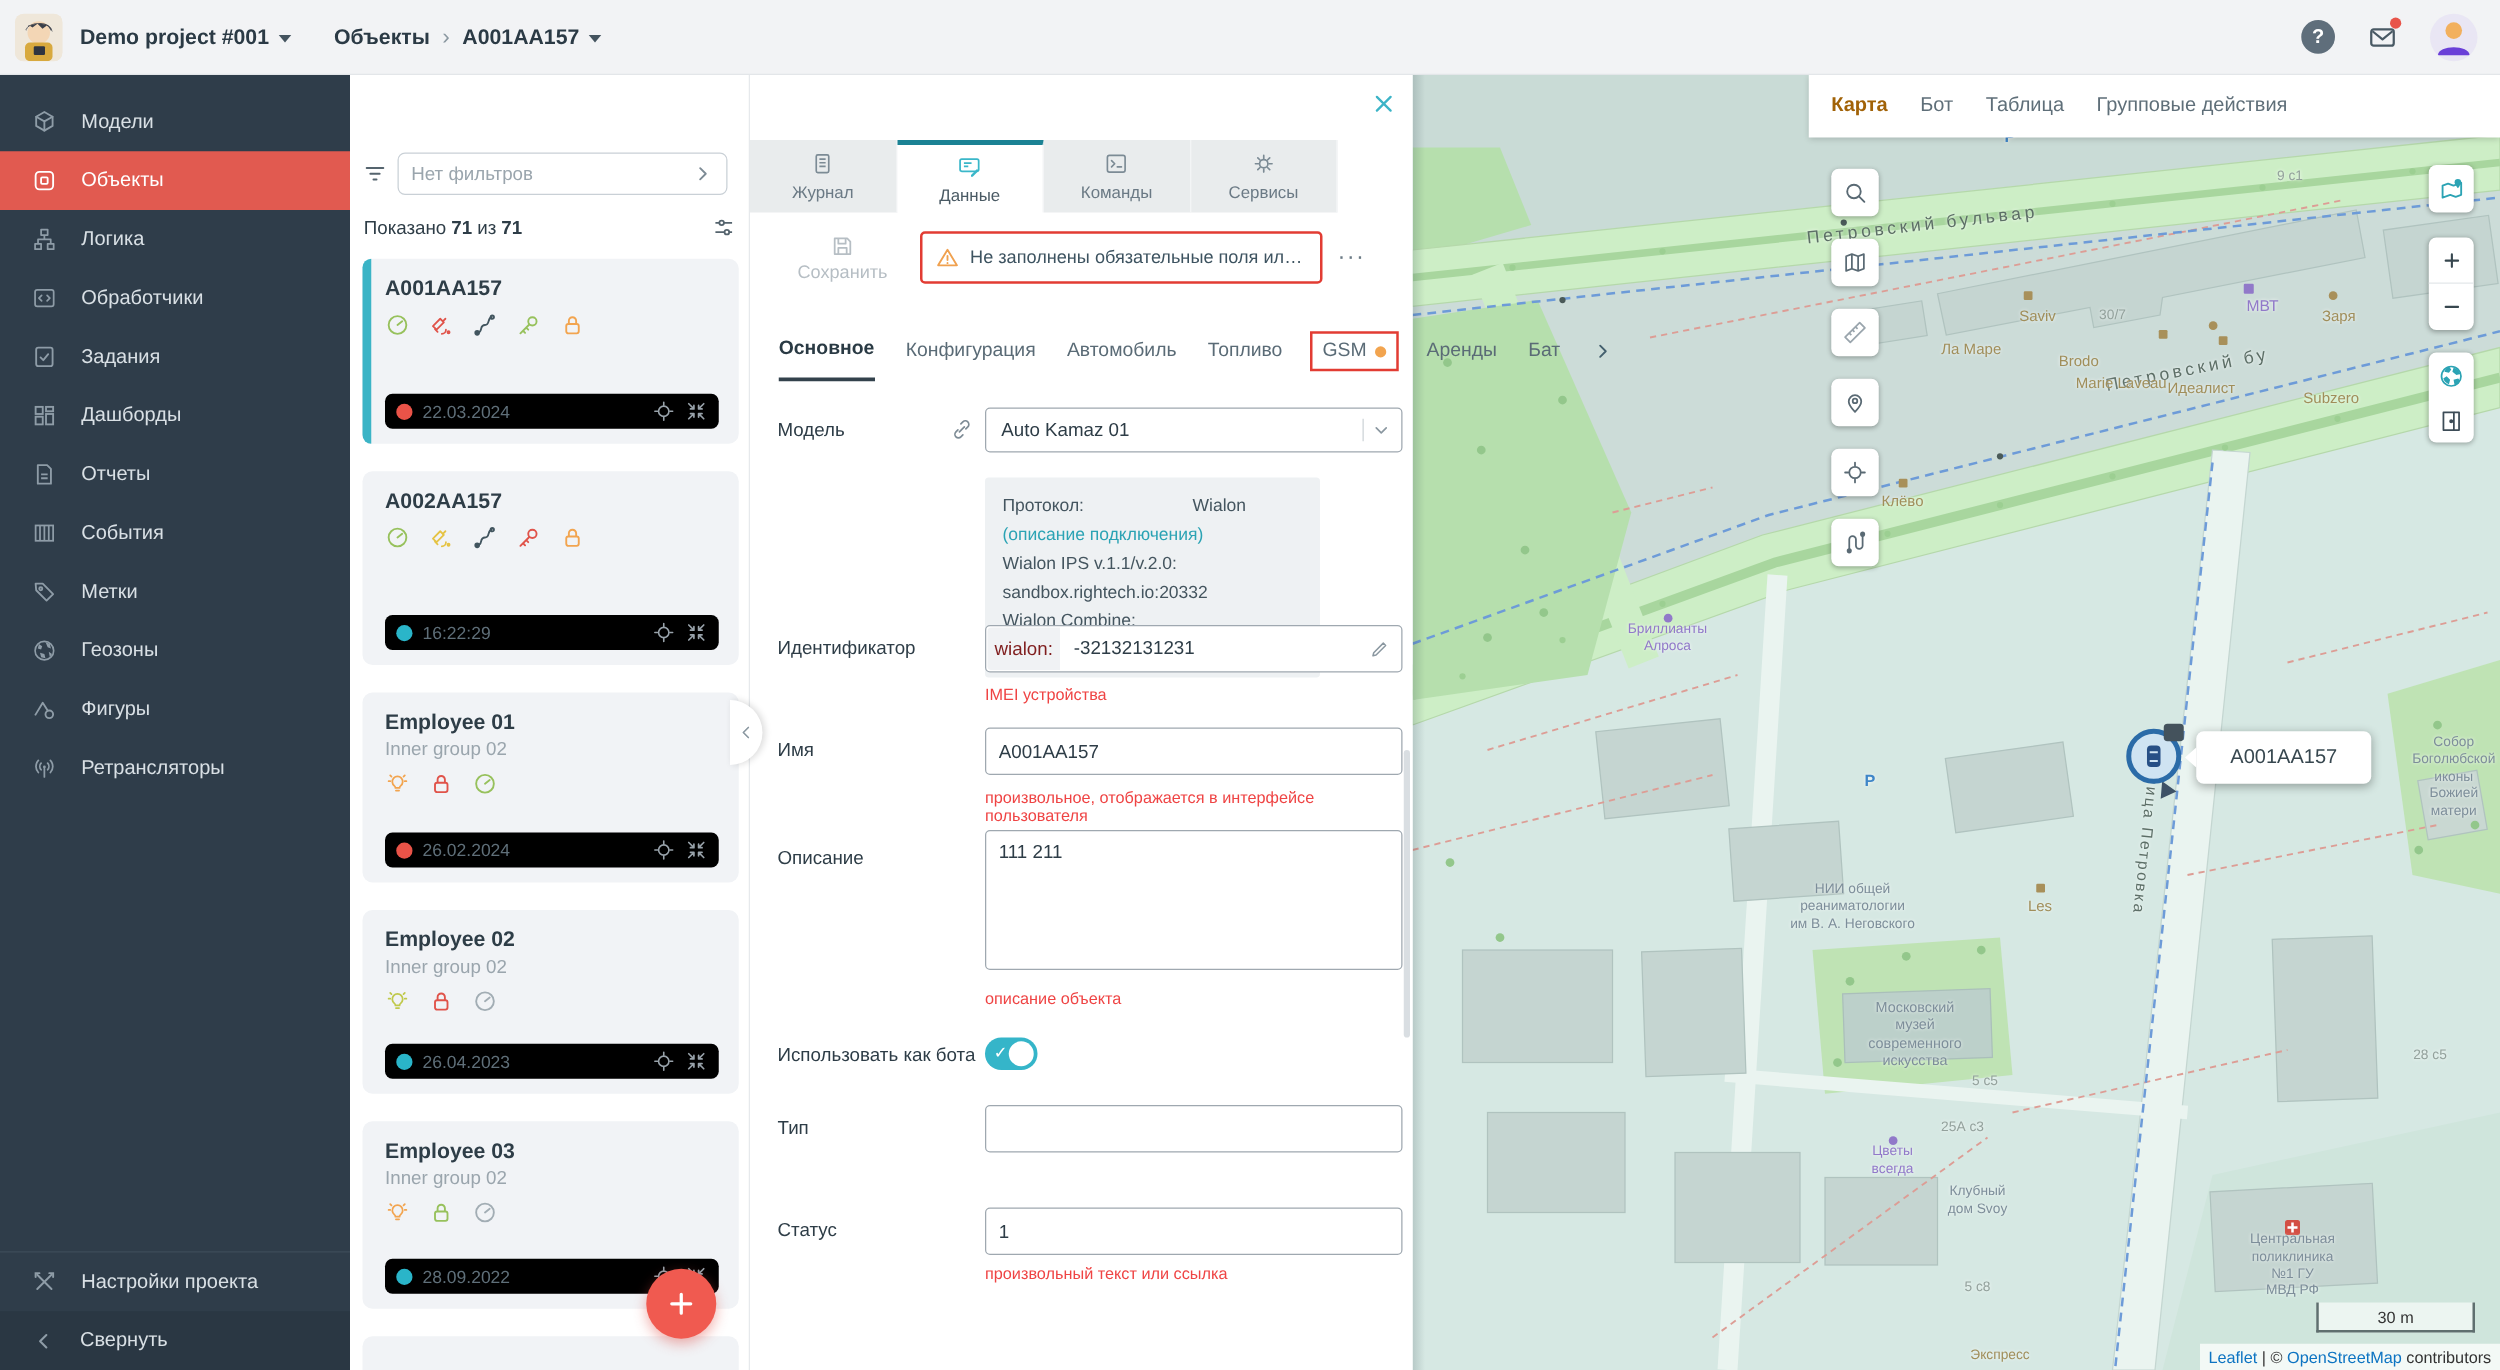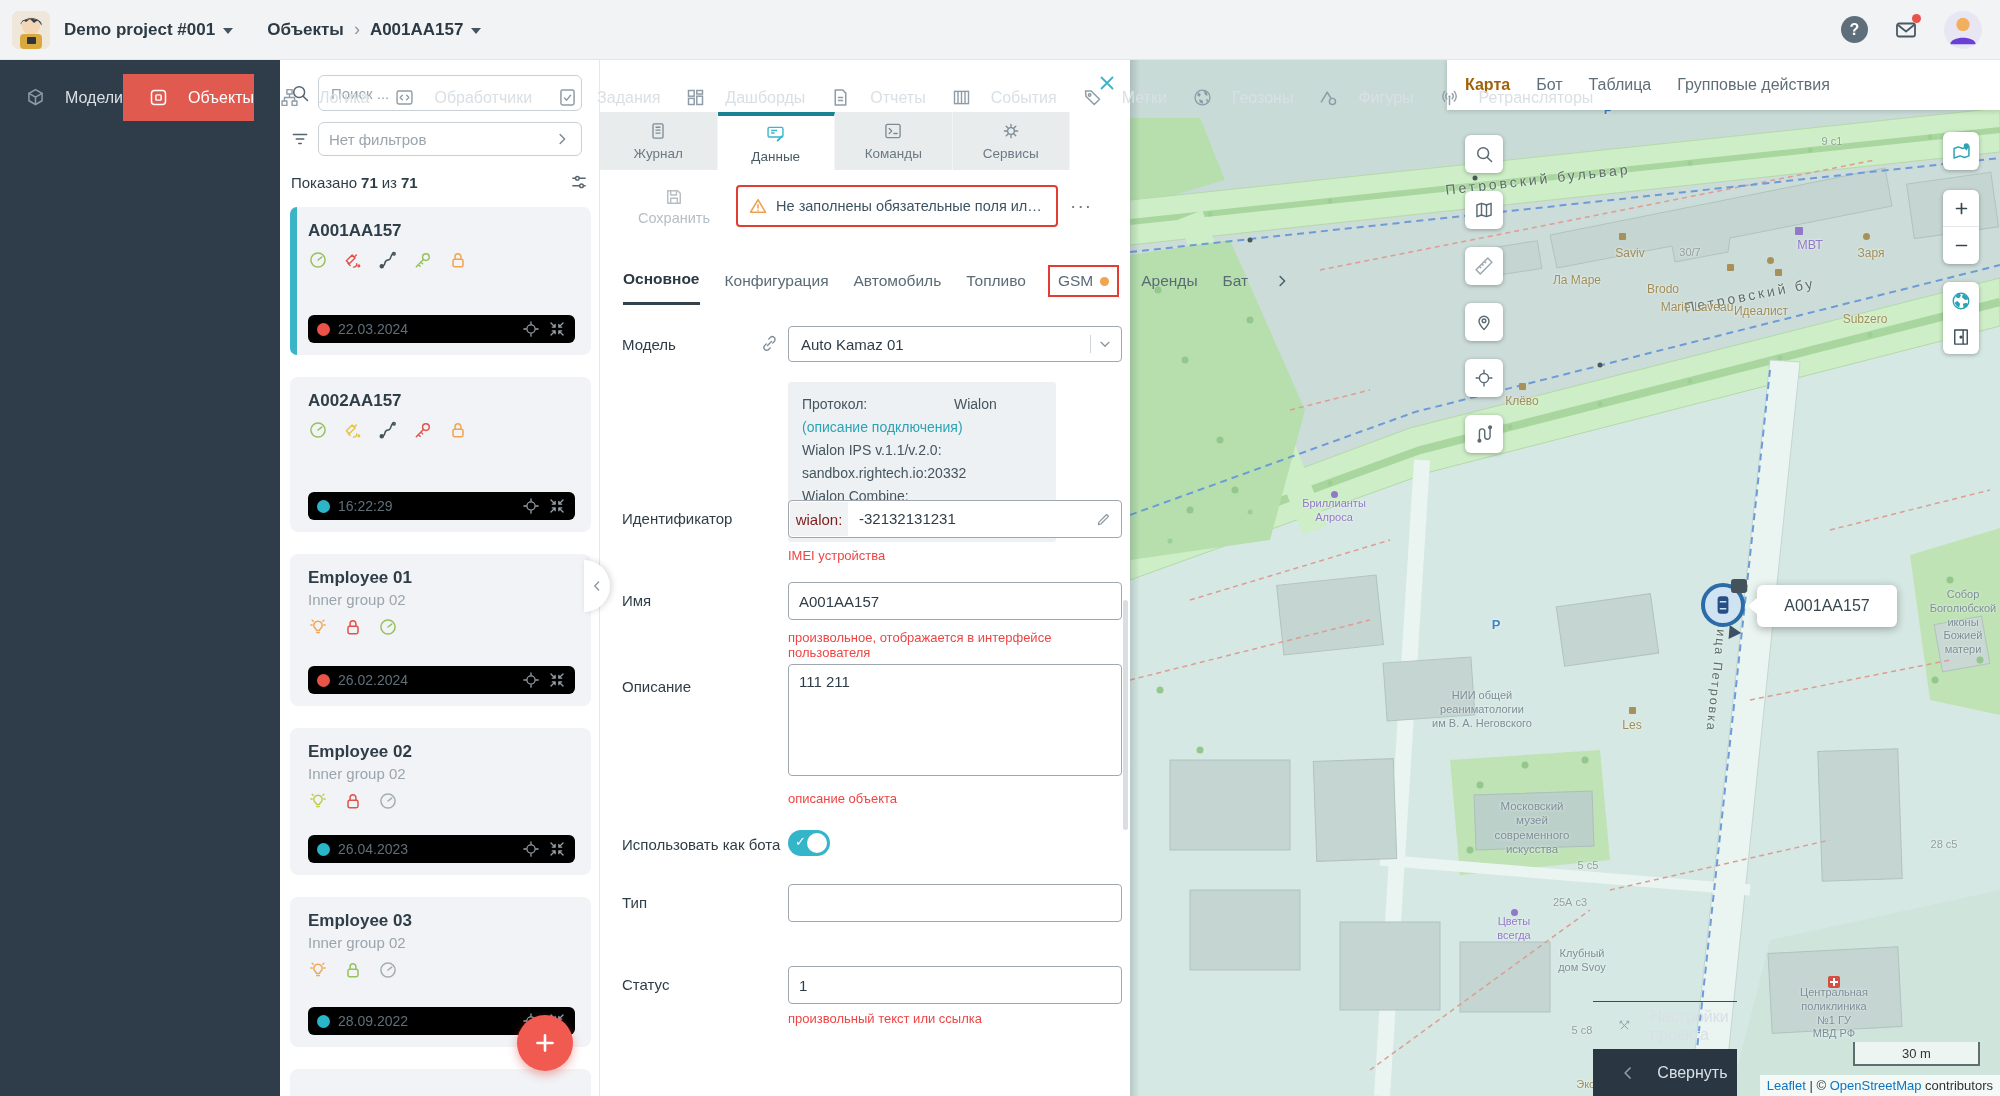--- a/index.html
+++ b/index.html
@@ -17,21 +17,21 @@
   .crumb{font-size:17px;font-weight:600;color:#2b3a45}
   .crumb-sep{color:#8a97a0;margin:0 10px;font-size:18px}
   .tb-right{margin-left:auto;display:flex;align-items:center;gap:26px;padding-right:18px}
   .help-btn{width:27px;height:27px;border-radius:50%;background:#5f6e7b;color:#fff;display:flex;
     align-items:center;justify-content:center;font-size:16px;font-weight:bold}
   .mail-btn{position:relative;color:#495964}
   .mail-dot{position:absolute;right:-3px;top:-4px;width:9px;height:9px;border-radius:50%;background:#e8544a}
   .avatar{width:38px;height:38px;border-radius:50%;background:#e9e6f4;overflow:hidden}
   
   .sidebar{position:absolute;left:0;top:60px;width:280px;height:1036px;background:#2f3d4a;z-index:30;
-    display:flex;flex-direction:row;padding-top:14px}
+    display:flex;flex-direction:column;padding-top:14px}
   .side-item{height:47px;display:flex;align-items:center;padding-left:25px;gap:19px;
     color:#d9e0e5;font-size:16px;cursor:pointer}
   .side-item .ic{color:#8e9ca7}
   .side-item[data-active="true"]{background:#e15a50;color:#fff}
   .side-item[data-active="true"] .ic{color:#fff}
   .side-bottom{margin-top:auto}
   .side-div{height:1px;background:#3e4c59;margin:0}
   .side-item.collapse{background:#2a3743}
   
   .objects{position:absolute;left:280px;top:60px;width:320px;height:1036px;background:#fff;
@@ -474,26 +474,20 @@
       <div class="side-item collapse" data-active="false">
           <svg class="ic" width="20" height="20">
             <use href="#i-chevL"></use>
           </svg>
           <span>Свернуть</span>
         </div>
     </div>
   </nav>
 
   <section class="objects">
-    <div class="srch-row" style="top:15px">
-      <svg class="ic" width="20" height="20">
-          <use href="#i-search"></use>
-        </svg>
-      <input class="inp" placeholder="Поиск ..." style="">
-    </div>
     <div class="srch-row" style="top:62px">
       <svg class="ic" width="20" height="20">
           <use href="#i-filter"></use>
         </svg>
       <div class="filter-box">
         <span>Нет фильтров</span>
         <svg class="ic chev" width="18" height="18">
             <use href="#i-chevR"></use>
           </svg>
       </div>
@@ -889,21 +883,21 @@
     <div class="ml" style="left:680px;top:186px;transform:translate(-50%,-50%);font-size:12.5px;color:#9179c9">МВТ</div>
     <div class="ml" style="left:741px;top:193px;transform:translate(-50%,-50%);font-size:12px;color:#a08e5a">Заря</div>
     <div class="ml" style="left:447px;top:220px;transform:translate(-50%,-50%);font-size:12px;color:#a08e5a">Ла Маре</div>
     <div class="ml" style="left:533px;top:229px;transform:translate(-50%,-50%);font-size:12px;color:#a08e5a">Brodo</div>
     <div class="ml" style="left:567px;top:247px;transform:translate(-50%,-50%);font-size:12px;color:#a08e5a">Marie Laveau</div>
     <div class="ml" style="left:631px;top:251px;transform:translate(-50%,-50%);font-size:12px;color:#a08e5a">Идеалист</div>
     <div class="ml" style="left:735px;top:259px;transform:translate(-50%,-50%);font-size:12px;color:#a08e5a">Subzero</div>
     <div class="ml" style="left:392px;top:341px;transform:translate(-50%,-50%);font-size:12px;color:#a08e5a">Клёво</div>
     <div class="ml" style="left:204px;top:451px;transform:translate(-50%,-50%);font-size:11px;color:#9179c9">Бриллианты
 Алроса</div>
-    <div class="ml" style="left:352px;top:650px;transform:translate(-50%,-50%);font-size:11px;color:#7d8e9a">НИИ общей
+    <div class="ml" style="left:352px;top:666px;transform:translate(-50%,-50%);font-size:11px;color:#7d8e9a">НИИ общей
 реаниматологии
 им В. А. Неговского</div>
     <div class="ml" style="left:502px;top:665px;transform:translate(-50%,-50%);font-size:12px;color:#a08e5a">Les</div>
     <div class="ml" style="left:586px;top:612px;transform:translate(-50%,-50%) rotate(96deg);letter-spacing:2px;font-size:12.5px;color:#5c6e66">улица Петровка</div>
     <div class="ml" style="left:402px;top:768px;transform:translate(-50%,-50%);font-size:11.5px;color:#7d8e9a">Московский
 музей
 современного
 искусства</div>
     <div class="ml" style="left:833px;top:562px;transform:translate(-50%,-50%);font-size:11px;color:#7d8e9a">Собор
 Боголюбской

